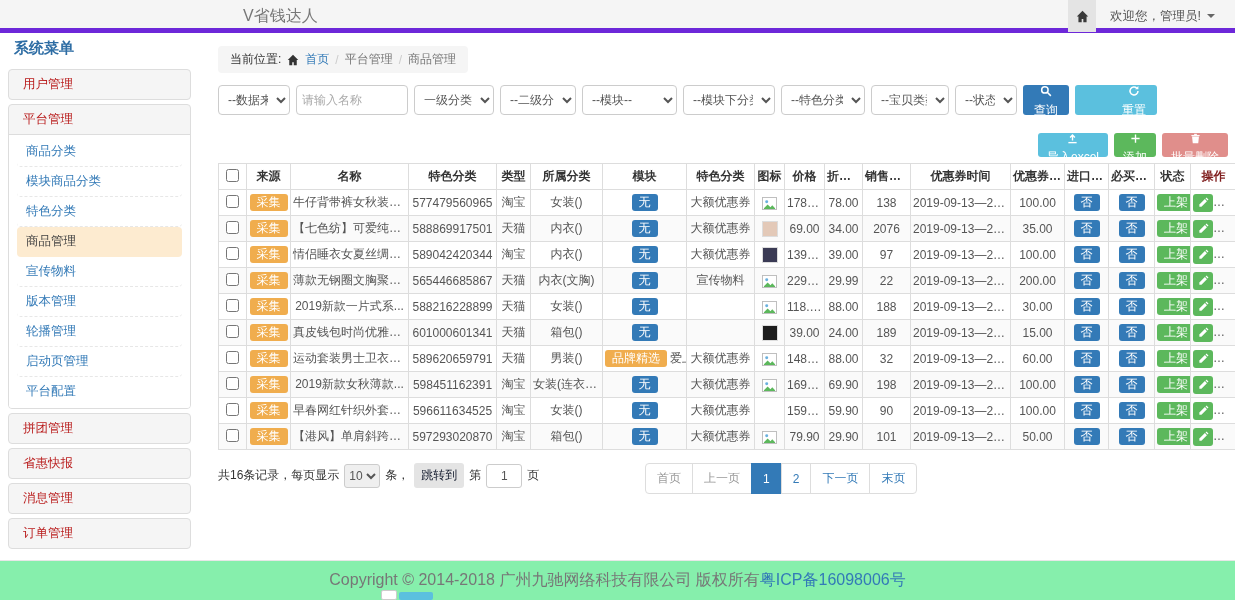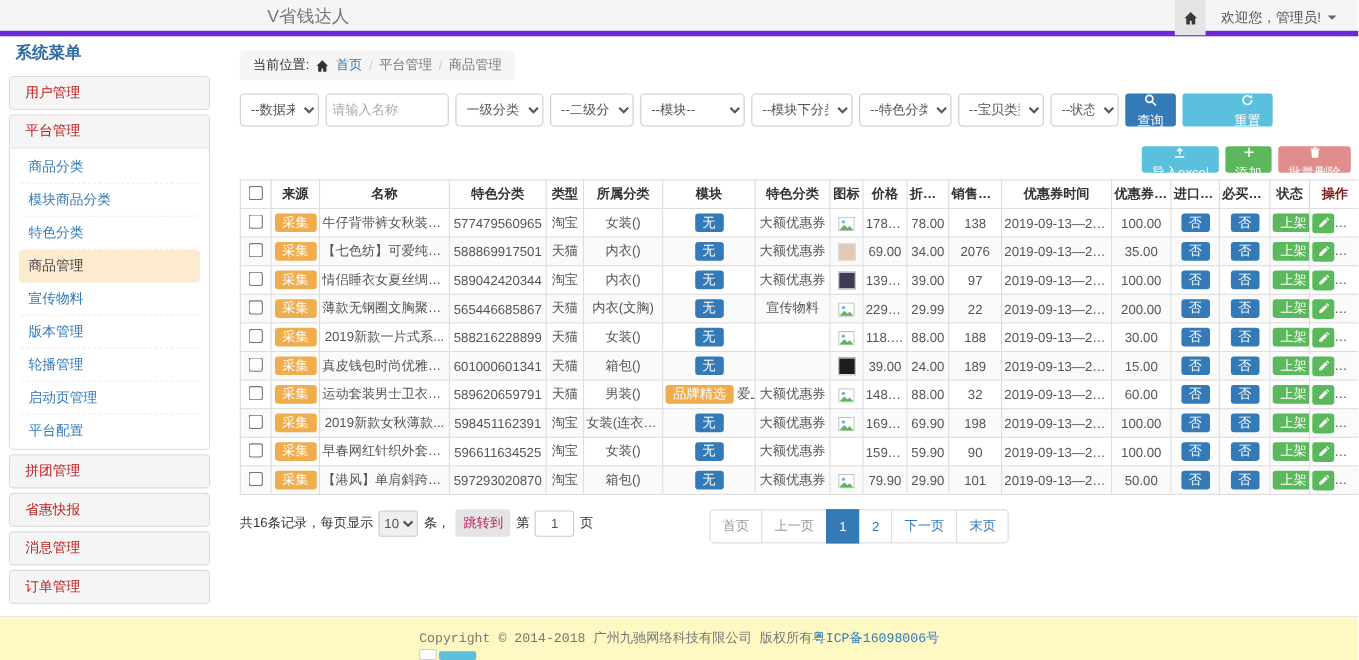--- a/index.html
+++ b/index.html
@@ -75,33 +75,33 @@
   .icon-btn.red   { background:#d9534f; margin-left:3px; }
   .thumb { display:inline-block; width:16px; height:16px; border:1px solid #ddd; vertical-align:middle; }
   .thumb.beige { background:#e3c9b8; }
   .thumb.dark  { background:#3b3b55; }
   .thumb.black { background:#1d1d1d; }
   .img-ph { display:inline-flex; vertical-align:middle; }
   
   .pager { position:relative; margin-top:13px; height:30px; }
   .pager-left { display:inline-flex; align-items:center; gap:5px; color:#333; font-size:12px; }
   .per-page { height:24px; border:1px solid #ccc; border-radius:3px; font-size:12px; color:#555; font-family:inherit; }
-  .jump-chip { background:#e4e4e4; border-radius:3px; padding:4px 7px; color:#be185d; cursor:pointer; }
+  .jump-chip { background:#e4e4e4; border-radius:3px; padding:4px 7px; color:#0f172a; cursor:pointer; }
   .page-input { width:36px; height:24px; border:1px solid #ccc; border-radius:3px; text-align:center; font-size:12px; color:#555; font-family:inherit; }
   .page-group { position:absolute; left:427px; top:0; display:inline-flex; }
   .page-btn { border:1px solid #ddd; background:#fff; color:#337ab7; font-size:12px;
     padding:6px 11px; margin-left:-1px; cursor:pointer; font-family:inherit; }
   .page-btn:first-child { border-radius:4px 0 0 4px; margin-left:0; }
   .page-btn:last-child { border-radius:0 4px 4px 0; }
   .page-btn.disabled { color:#999; }
   .page-btn.active { background:#337ab7; border-color:#337ab7; color:#fff; }
   
-  .footer { position:absolute; left:0; top:560px; width:1235px; height:40px; background:#fef9c3;
+  .footer { position:absolute; left:0; top:560px; width:1235px; height:40px; background:#86efac;
     border-top:1px solid #e7e7e7; display:flex; align-items:center; justify-content:center;
-    font-size:12px; color:#777; z-index:5;font-family:Liberation Mono, monospace; }
+    font-size:16px; color:#777; z-index:5; }
   .footer a { color:#337ab7; text-decoration:none; cursor:pointer; }
   .clip-box { position:absolute; left:381px; top:590px; width:16px; height:10px; background:#fff;
     border:1px solid #ccc; border-radius:2px; z-index:6; }
   .clip-blue { position:absolute; left:399px; top:592px; width:34px; height:8px; background:#5bc0de;
     border-radius:2px; z-index:6; }
 </style>
 </head>
 <body>
 
 <div class="topbar" data-name="topbar">

